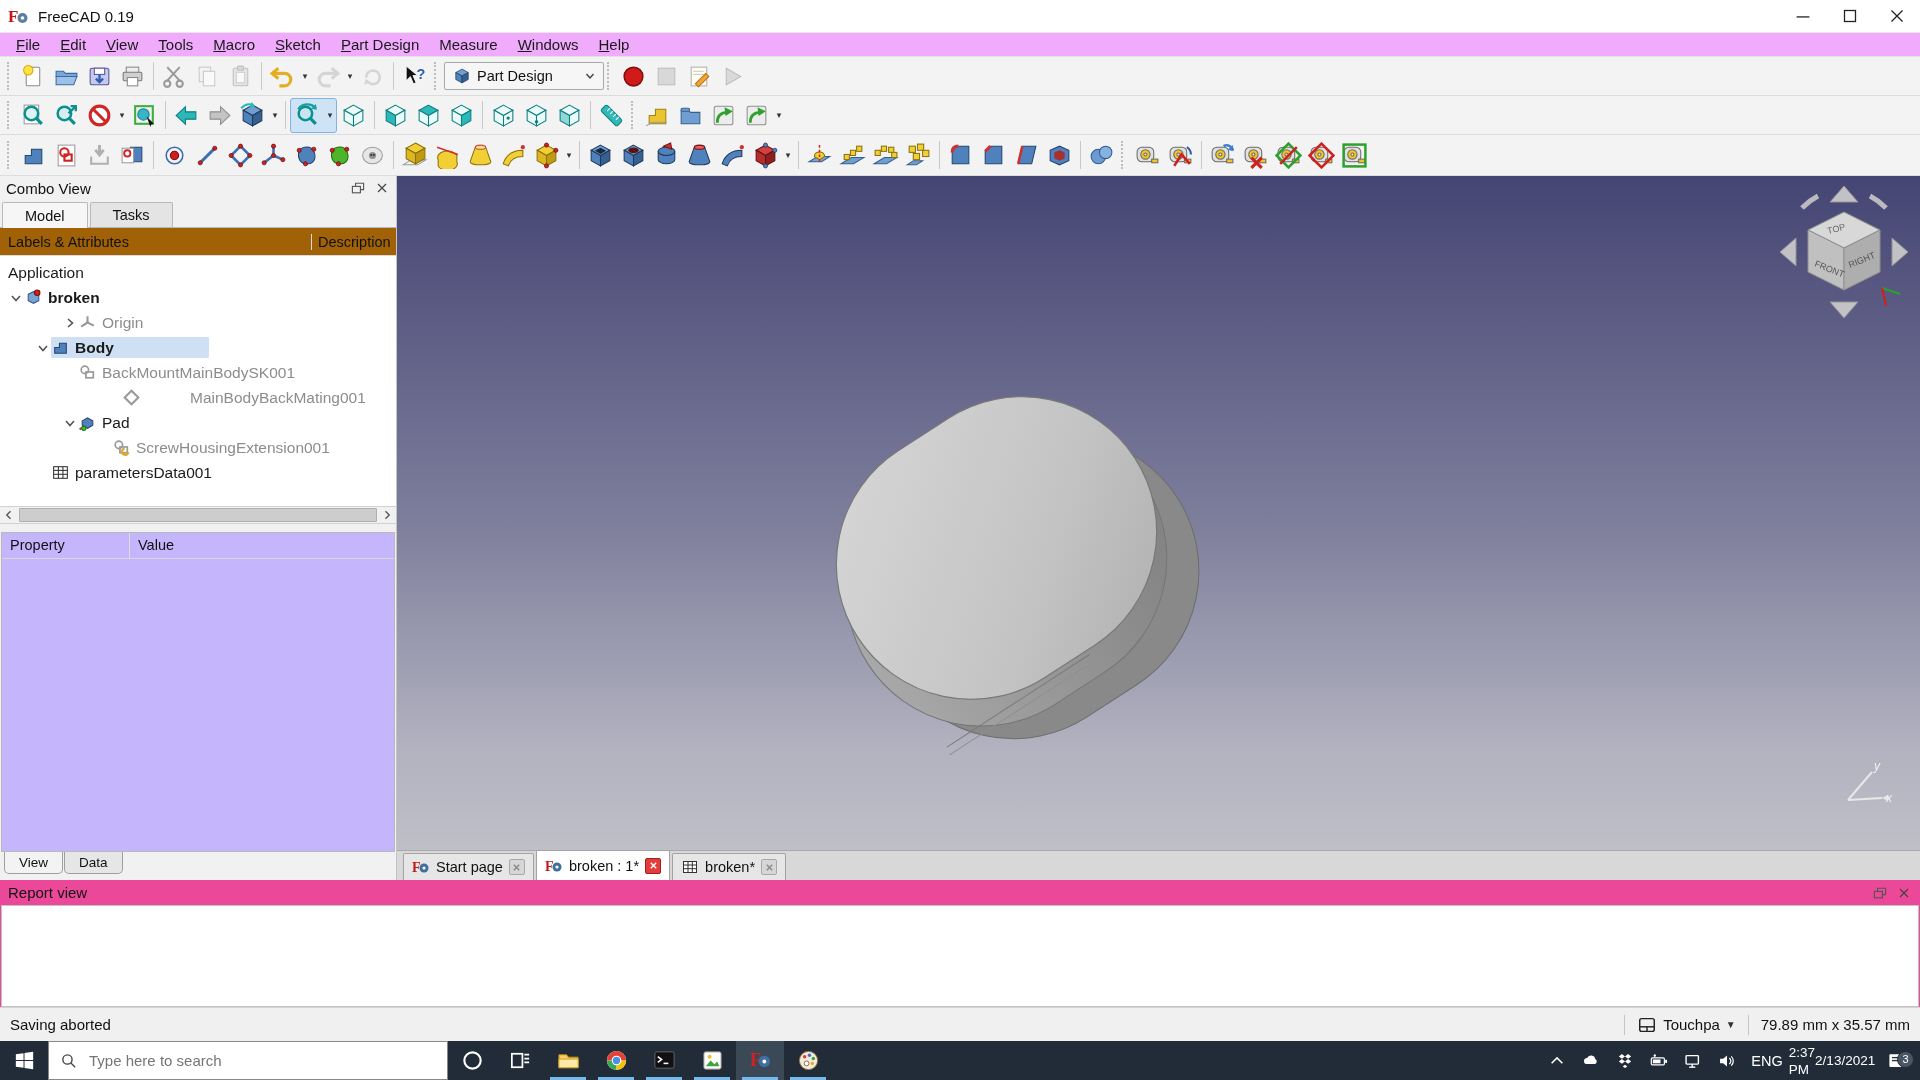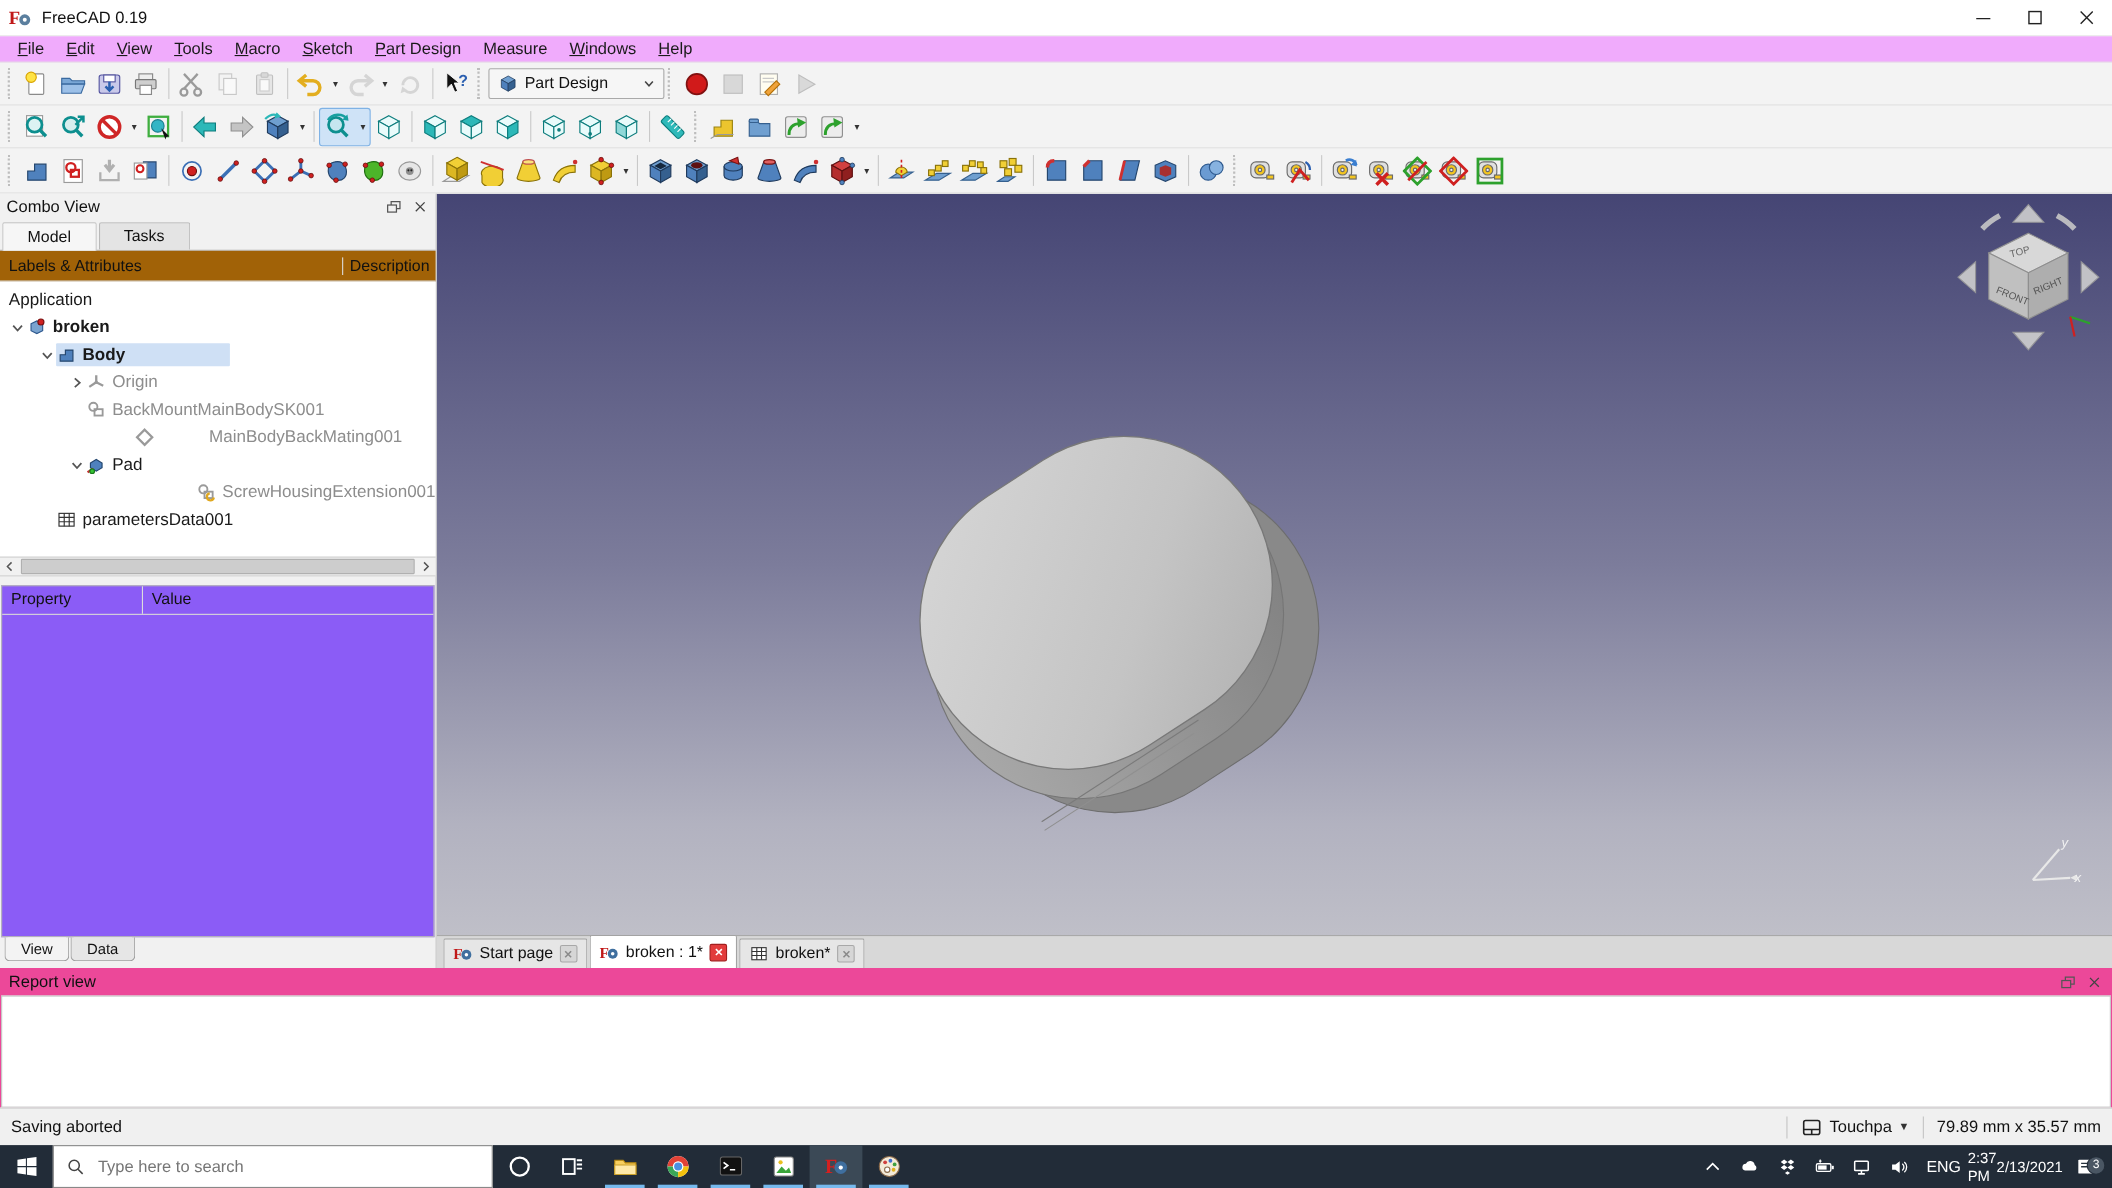--- a/index.html
+++ b/index.html
@@ -50,21 +50,21 @@
   .tlabel{font-size:15.5px;color:#1a1a1a}
   .tlabel.gray{color:#8d8d8d}
   .tlabel.bold{font-weight:bold}
   .hl{display:flex;align-items:center;background:#cfe0f5;border-radius:1px;padding:1px 0}
   .hl-pad{padding-right:95px}
   .hscroll{height:18px;background:#f1f1f1;border-top:1px solid #d2d2d2;border-bottom:1px solid #d2d2d2;display:flex;align-items:center}
   .sarrow{width:18px;height:16px;display:flex;align-items:center;justify-content:center}
   .sarrow svg{width:12px;height:12px}
   .sthumb{height:14px;background:#cdcdcd;border:1px solid #b0b0b0;border-radius:1px;flex:1;margin:0 1px}
   .cv-gap{height:8px}
-  .propbox{height:320px;background:#8b5cf6;border:1px solid #b9b9b9;margin:0 1px;display:flex;flex-direction:column}
+  .propbox{height:320px;background:#c4b5fd;border:1px solid #b9b9b9;margin:0 1px;display:flex;flex-direction:column}
   .prophead{height:26px;display:flex;border-bottom:1px solid #d9d9d9}
   .prophead .p1{width:128px;padding:4px 0 0 8px;font-size:14.5px;border-right:1px solid #dcdcdc}
   .prophead .p2{padding:4px 0 0 8px;font-size:14.5px}
   .propbody{flex:1}
   .cv-bottabs{height:27px;display:flex;align-items:flex-start;padding-left:4px}
   .btab{padding:3px 14px;font-size:13.5px;border:1px solid #9f9f9f;border-top:none;background:#e6e6e6;border-radius:0 0 5px 5px;margin-right:1px}
   .btab.active{background:#f3f3f3}
   
   .viewport{flex:1;position:relative;overflow:hidden}
   .scene{position:absolute;left:0;top:0;width:100%;height:674px;background:linear-gradient(#45457442 0%,#454574 0%, #7c7c9b 50%, #b2b2c0 85%, #bfbfc8 100%)}
@@ -764,46 +764,46 @@
                 <path d="M4,6 L8,10.5 L12,6" fill="none" stroke="#555" stroke-width="1.6"></path>
               </svg></span>
             <span style="display:flex">
               <svg class="ticn" viewBox="0 0 18 18">
                 <path d="M4,6 L9,3.5 L14,6 L14,12 L9,14.5 L4,12 Z" fill="#7aa3cf" stroke="#2f5a8f"></path>
                 <circle cx="12.5" cy="4.5" r="2.6" fill="#d02020" stroke="#7a0f0f"></circle>
               </svg>
             </span>
             <span class="tlabel bold">broken</span>
           </div>
+          <div class="trow" style="padding-left: 62px;">
+            <span class="exp"><svg viewBox="0 0 16 16">
+                <path d="M6,4 L10.5,8 L6,12" fill="none" stroke="#555" stroke-width="1.6"></path>
+              </svg></span>
+            <span style="display:flex">
+              <svg class="ticn" viewBox="0 0 18 18">
+                <path d="M9,9 L9,3 M9,9 L3,13 M9,9 L15,12" stroke="#9a9a9a" stroke-width="2" fill="none"></path>
+                <circle cx="9" cy="9" r="1.4" fill="#9a9a9a"></circle>
+              </svg>
+            </span>
+            <span class="tlabel gray">Origin</span>
+          </div>
           <div class="trow" style="padding-left: 35px;">
             <span class="exp"><svg viewBox="0 0 16 16">
                 <path d="M4,6 L8,10.5 L12,6" fill="none" stroke="#555" stroke-width="1.6"></path>
               </svg></span>
             <span class="hl hl-pad">
               <span style="display:flex">
                 <svg class="ticn" viewBox="0 0 18 18">
                   <path d="M3.5,14.5 V9 H8 V5 H14.5 V14.5 Z" fill="#4f81bd" stroke="#24466e"></path>
                 </svg>
               </span>
               <span class="tlabel bold">Body</span>
             </span>
           </div>
           <div class="trow" style="padding-left: 62px;">
-            <span class="exp"><svg viewBox="0 0 16 16">
-                <path d="M6,4 L10.5,8 L6,12" fill="none" stroke="#555" stroke-width="1.6"></path>
-              </svg></span>
-            <span style="display:flex">
-              <svg class="ticn" viewBox="0 0 18 18">
-                <path d="M9,9 L9,3 M9,9 L3,13 M9,9 L15,12" stroke="#9a9a9a" stroke-width="2" fill="none"></path>
-                <circle cx="9" cy="9" r="1.4" fill="#9a9a9a"></circle>
-              </svg>
-            </span>
-            <span class="tlabel gray">Origin</span>
-          </div>
-          <div class="trow" style="padding-left: 62px;">
             <span class="exp"></span>
             <span style="display:flex">
               <svg class="ticn" viewBox="0 0 18 18">
                 <circle cx="6.5" cy="6.5" r="3.5" fill="none" stroke="#9a9a9a" stroke-width="1.6"></circle>
                 <rect x="7.5" y="8.5" width="7" height="5.5" fill="none" stroke="#9a9a9a" stroke-width="1.6"></rect>
               </svg>
             </span>
             <span class="tlabel gray">BackMountMainBodySK001</span>
           </div>
           <div class="trow" style="padding-left: 62px; gap: 44px;">
@@ -821,21 +821,21 @@
               </svg></span>
             <span style="display:flex">
               <svg class="ticn" viewBox="0 0 18 18">
                 <path d="M4,7.5 L9,4.5 L14,7.5 L14,11.5 L9,14.5 L4,11.5 Z" fill="#4f81bd" stroke="#24466e"></path>
                 <path d="M1.5,15.5 L6.5,12.5" stroke="#c03030" stroke-width="2"></path>
                 <circle cx="5.5" cy="14.5" r="2" fill="#35c535" stroke="#1a7a1a"></circle>
               </svg>
             </span>
             <span class="tlabel">Pad</span>
           </div>
-          <div class="trow" style="padding-left: 96px; justify-content: flex-end;">
+          <div class="trow" style="padding-left: 96px;">
             <span class="exp"></span>
             <span style="display:flex">
               <svg class="ticn" viewBox="0 0 18 18">
                 <circle cx="6.5" cy="6.5" r="3.5" fill="none" stroke="#9a9a9a" stroke-width="1.6"></circle>
                 <rect x="7.5" y="8.5" width="7" height="5.5" fill="none" stroke="#9a9a9a" stroke-width="1.6"></rect>
                 <path d="M12,10 a3,3 0 1 0 3.5,3.5" stroke="#e0a820" stroke-width="2" fill="none"></path>
               </svg>
             </span>
             <span class="tlabel gray">ScrewHousingExtension001</span>
           </div>

